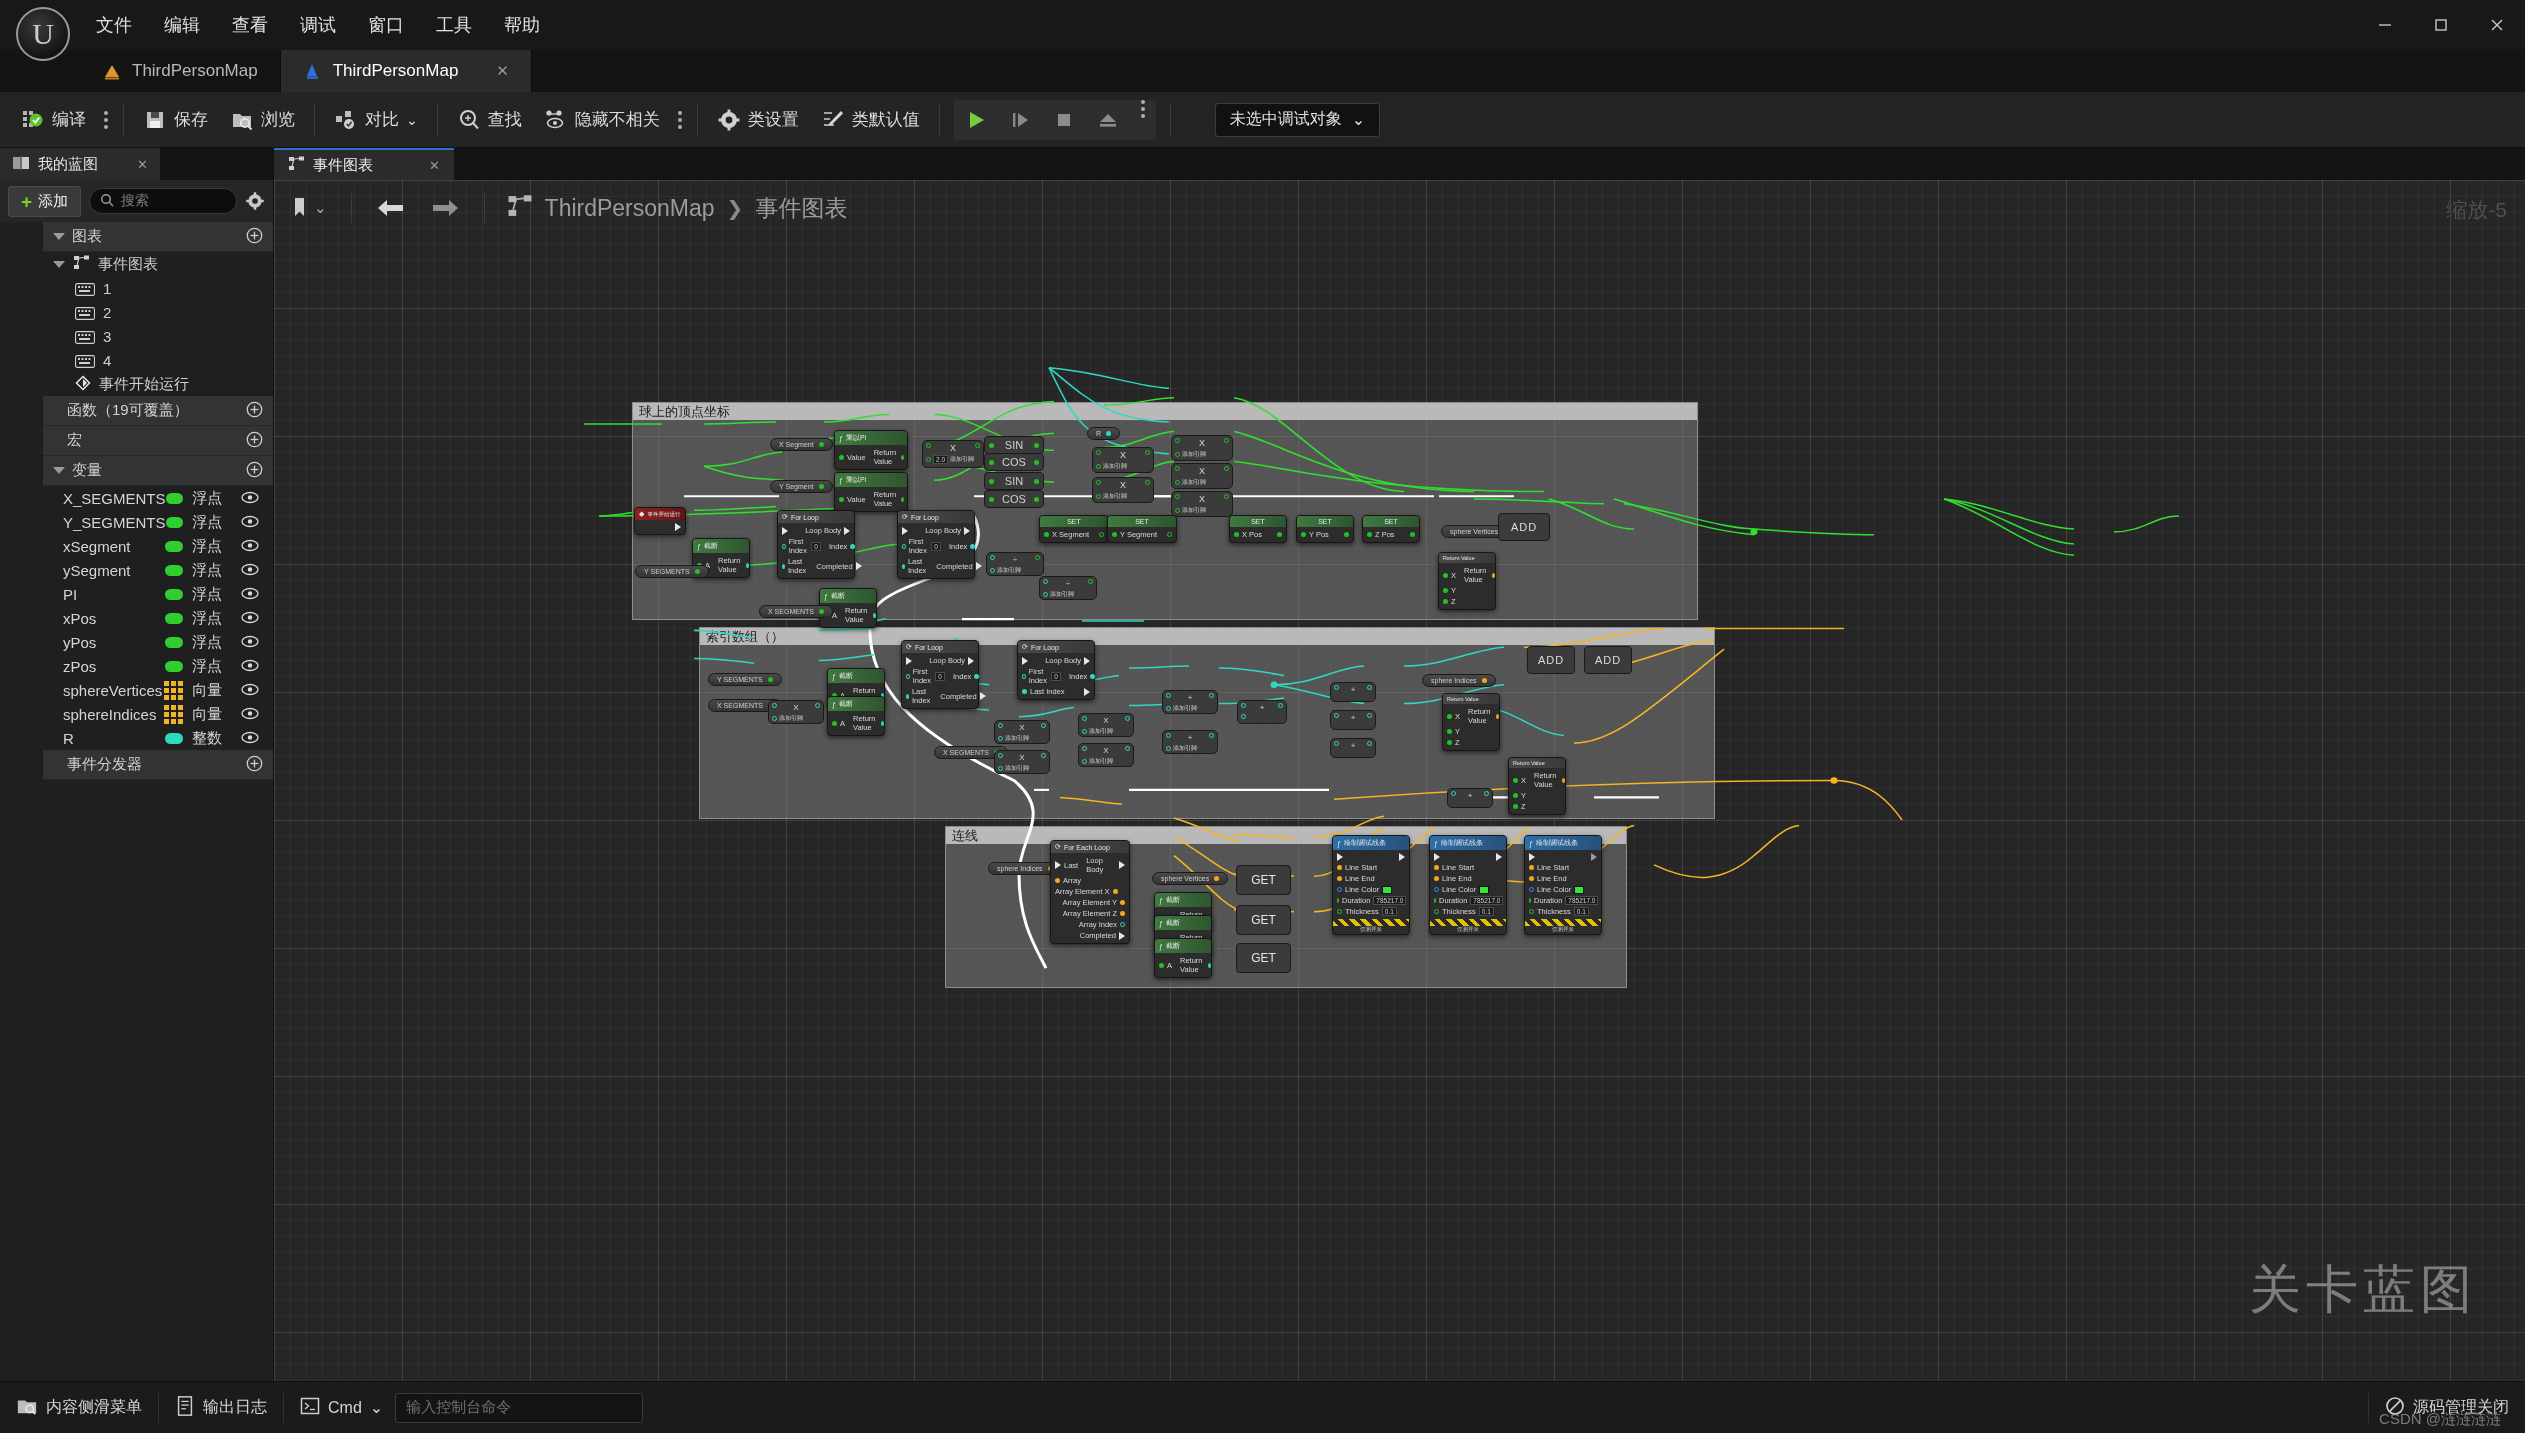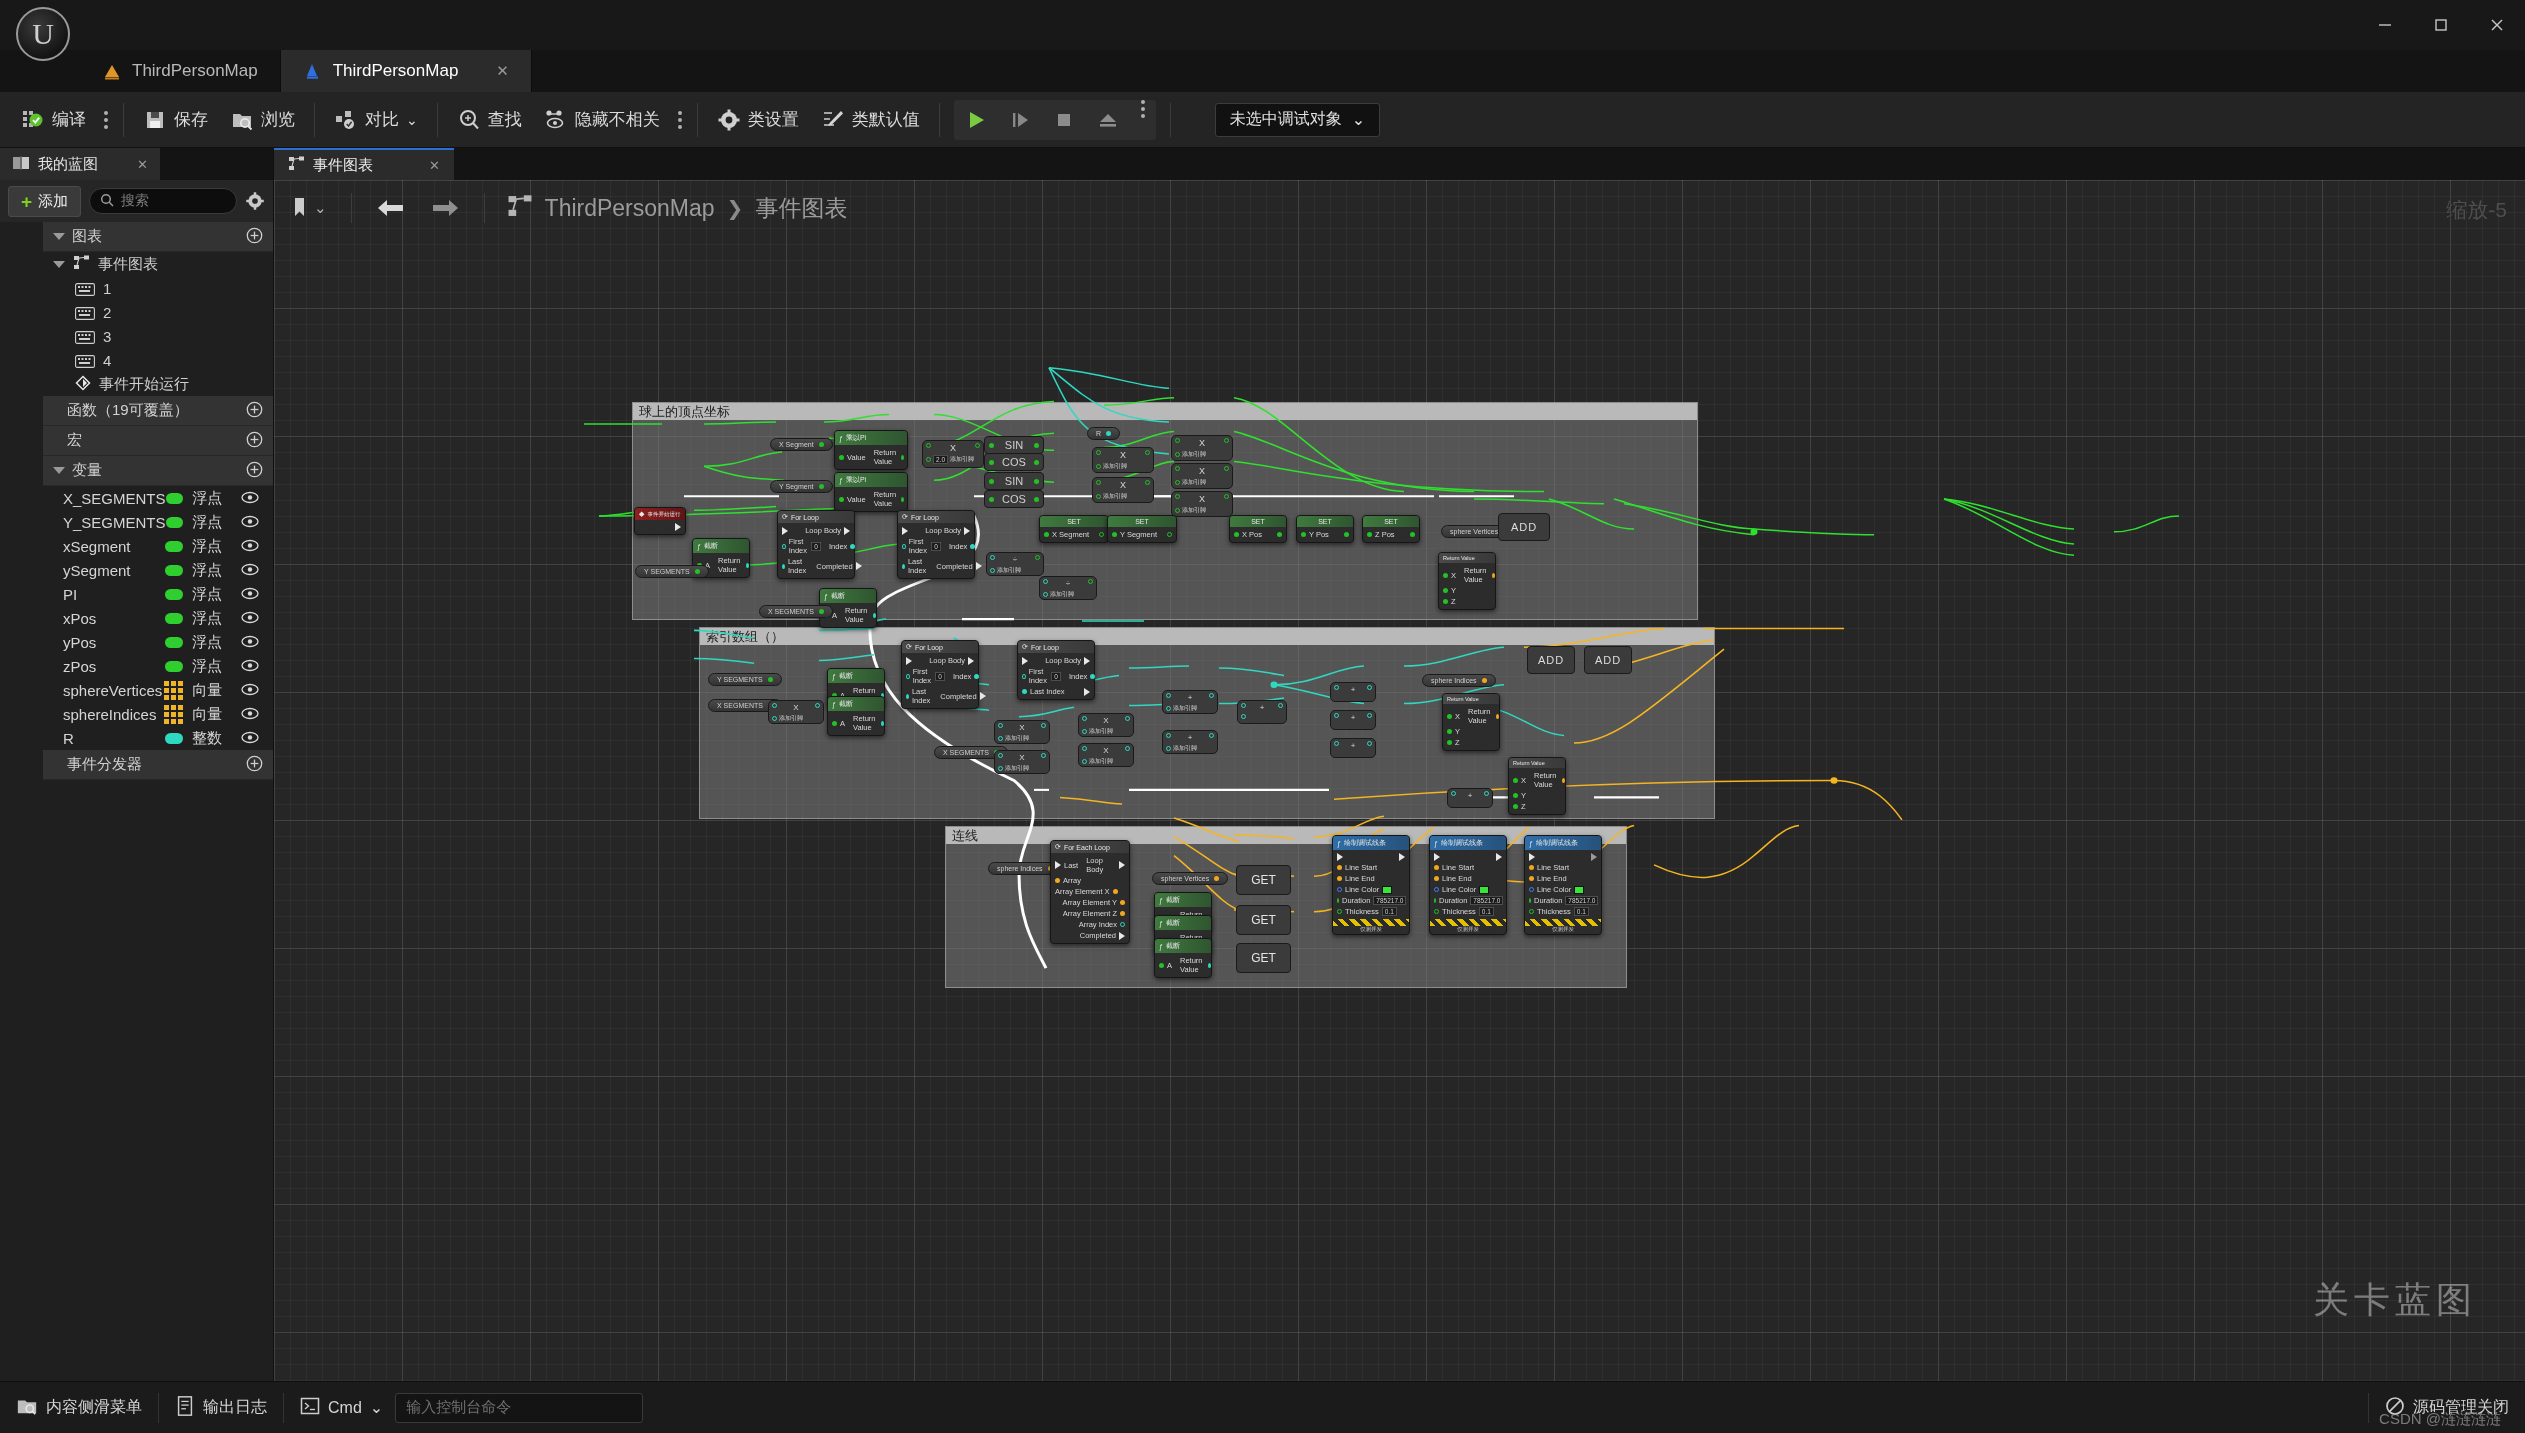--- a/index.html
+++ b/index.html
@@ -137,21 +137,21 @@
                  linear-gradient(to bottom, rgba(255,255,255,.09) 1px, transparent 1px);
               background-size: 16px 16px, 16px 16px, 128px 128px, 128px 128px; }
   .g-crumbbar { position:absolute; top:0; left:0; right:0; height:56px; display:flex; align-items:center;
                 gap:12px; padding-left:12px; z-index:6; }
   .crumb-btn { display:flex; align-items:center; gap:4px; padding:4px 6px; }
   .vsep { width:1px; height:30px; background:#3d3d3d; margin:0 6px; }
   .crumb-text { font-size:23px; color:#9b9b9b; display:flex; align-items:center; gap:12px; }
   .crumb-text .chev { color:#8a8a8a; font-size:20px; }
   .zoom-label { position:absolute; right:18px; top:16px; font-size:21px; color:#4e4e4e; z-index:6; }
 
-  .watermark { position:absolute; right:48px; bottom:56px; font-size:36px; color:rgba(255,255,255,.40);
+  .watermark { position:absolute; right:48px; bottom:56px; font-size:52px; color:rgba(255,255,255,.40);
                letter-spacing:5px; z-index:5; font-family:"Liberation Sans", sans-serif;}
 
   
   .cbox { position:absolute; background: rgba(128,128,128,.52); border:1px solid #8d8d8d; }
   .cbox .cbar { height:17px; background:#b9b9b9; color:#1d1d1d; font-size:13px;
                 display:flex; align-items:center; padding-left:6px; }
 
   
   .node { position:absolute; background:#2c2c2c; border:1px solid #161616; border-radius:4px;
           box-shadow:0 2px 5px rgba(0,0,0,.55); font-size:7.5px; color:#d9d9d9; }
@@ -202,20 +202,29 @@
   .sb-right { margin-left:auto; display:flex; align-items:center; }
   .sb-csdn { position:absolute; right:24px; bottom:4px; font-size:15px; color:rgba(200,200,200,.55); }
 </style>
 </head>
 <body>
 
 <div id="app">
 
   <div class="titlebar">
     <div class="ue-logo">U</div>
+    <div class="menubar">
+      <div class="mi">文件</div>
+      <div class="mi">编辑</div>
+      <div class="mi">查看</div>
+      <div class="mi">调试</div>
+      <div class="mi">窗口</div>
+      <div class="mi">工具</div>
+      <div class="mi">帮助</div>
+    </div>
     <div class="win-ctrls">
       <div>
         <svg width="14" height="14" viewBox="0 0 14 14">
             <line x1="1" y1="7" x2="13" y2="7" stroke="#c6c6c6" stroke-width="1.4"></line>
           </svg>
       </div>
       <div>
         <svg width="14" height="14" viewBox="0 0 14 14">
             <rect x="2" y="2" width="10" height="10" fill="none" stroke="#c6c6c6" stroke-width="1.4"></rect>
           </svg>

